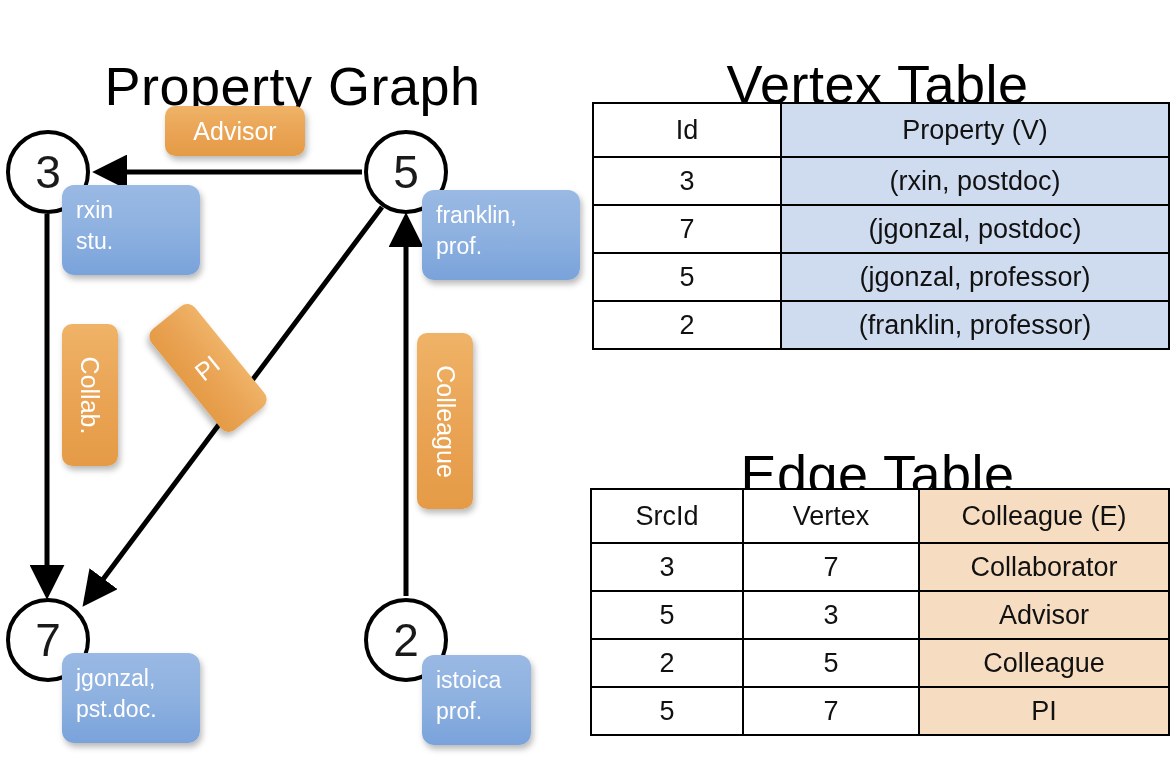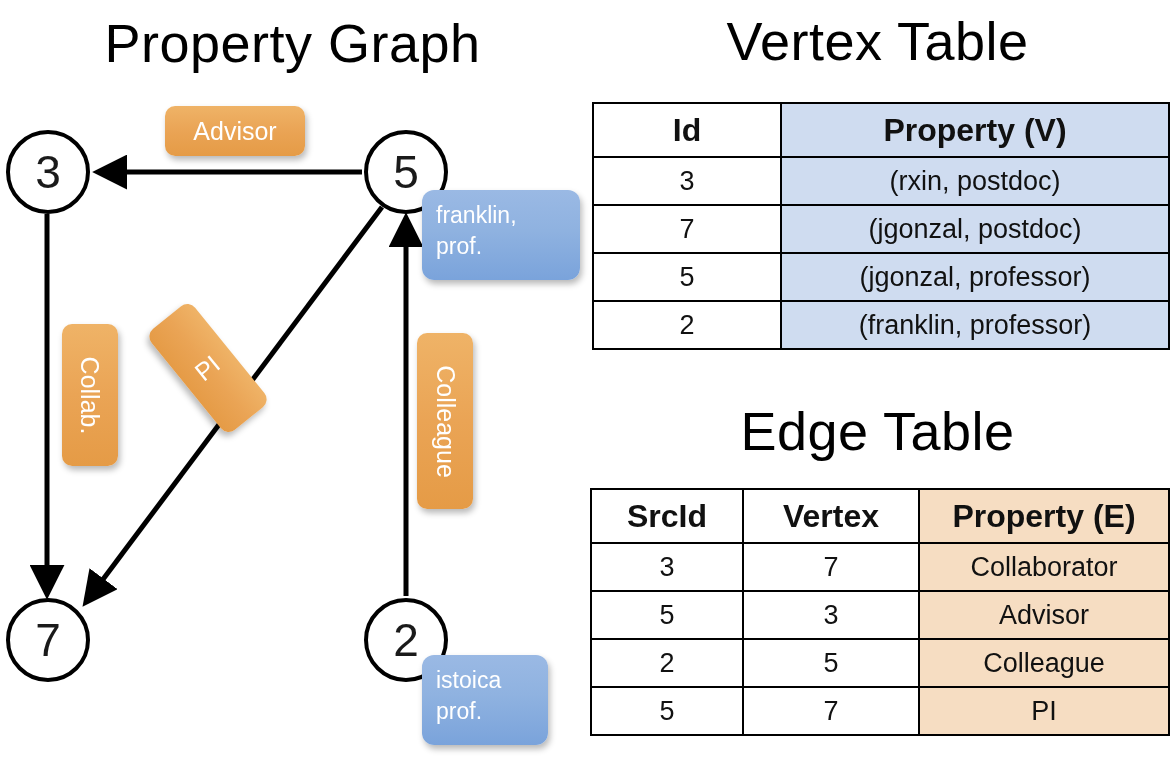--- a/index.html
+++ b/index.html
@@ -20,20 +20,21 @@
   .title {
     position: absolute;
     font-family: "Liberation Sans", sans-serif;
     font-weight: 300;
     font-size: 54px;
     line-height: 1;
     letter-spacing: 0.5px;
     color: #000;
     white-space: nowrap;
     text-align: center;
+    margin-top: 43px;
   }
   #title-property-graph { left: 0px;   top: 16px;  width: 585px; }
   #title-vertex-table   { left: 585px; top: 14px;  width: 585px; }
   #title-edge-table     { left: 585px; top: 404px; width: 585px; }
 
   
   #graph-panel {
     position: absolute;
     left: 0; top: 0;
     width: 585px; height: 760px;
@@ -76,21 +77,21 @@
     font-weight: 300;
     font-size: 23px;
     line-height: 1.35;
     padding: 10px 14px;
     box-sizing: border-box;
     z-index: 4;
   }
   #prop-3 { left: 62px;  top: 185px; width: 138px; height: 90px; }
   #prop-5 { left: 422px; top: 190px; width: 158px; height: 90px; }
   #prop-7 { left: 62px;  top: 653px; width: 138px; height: 90px; }
-  #prop-2 { left: 422px; top: 655px; width: 126px; height: 90px; }
+  #prop-2 { left: 422px; top: 655px; width: 109px; height: 90px; }
 
   
   .edge-label {
     position: absolute;
     border-radius: 10px;
     background: linear-gradient(180deg, #efb367 0%, #eaa455 50%, #e59b46 100%);
     box-shadow: 2px 4px 6px rgba(0,0,0,0.28);
     color: #ffffff;
     font-family: "Liberation Sans", sans-serif;
     font-weight: 300;
@@ -136,22 +137,22 @@
     border: 2px solid #000;
     text-align: center;
     font-weight: 300;
     font-size: 27px;
     color: #111;
     padding: 0;
     height: 46px;
     background: #ffffff;
   }
   .tbl th {
-    font-weight: 700;
-    font-size: 32px;
+    font-weight: 400;
+    font-size: 27px;
     height: 52px;
   }
   .cell-blue { background: #cfdcf0 !important; }
   .cell-orange { background: #f6ddc2 !important; }
 
   #vertex-table { left: 592px; top: 102px; width: 576px; }
   #vertex-table col.c-id { width: 188px; }
   #vertex-table col.c-prop { width: 388px; }
 
   #edge-table { left: 590px; top: 488px; width: 578px; }
@@ -192,23 +193,31 @@
   <div class="node-circle" id="node-5">
     <span>5</span>
   </div>
   <div class="node-circle" id="node-7">
     <span>7</span>
   </div>
   <div class="node-circle" id="node-2">
     <span>2</span>
   </div>
 
+  <div class="prop-box" id="prop-3">
+    <div>rxin</div>
+    <div>stu.</div>
+  </div>
   <div class="prop-box" id="prop-5">
     <div>franklin,</div>
     <div>prof.</div>
+  </div>
+  <div class="prop-box" id="prop-7">
+    <div>jgonzal,</div>
+    <div>pst.doc.</div>
   </div>
   <div class="prop-box" id="prop-2">
     <div>istoica</div>
     <div>prof.</div>
   </div>
 
   <div class="edge-label" id="edge-label-advisor">
     <span class="htext">Advisor</span>
   </div>
   <div class="edge-label" id="edge-label-collab">
@@ -256,21 +265,21 @@
 <table class="tbl" id="edge-table">
   <colgroup>
       <col class="c-src">
       <col class="c-dst">
       <col class="c-eprop">
     </colgroup>
   <thead>
     <tr>
       <th>SrcId</th>
       <th>Vertex</th>
-      <th class="cell-orange">Property (E)</th>
+      <th class="cell-orange">Colleague (E)</th>
     </tr>
   </thead>
   <tbody>
     <tr>
       <td>3</td>
       <td>7</td>
       <td class="cell-orange">Collaborator</td>
     </tr>
     <tr>
       <td>5</td>

